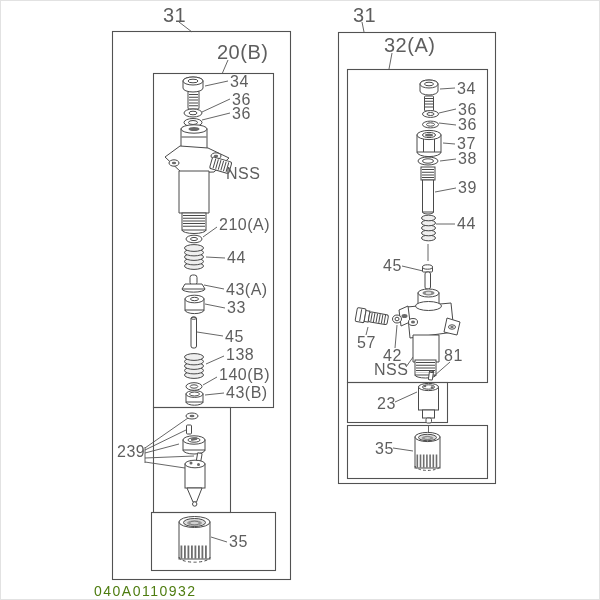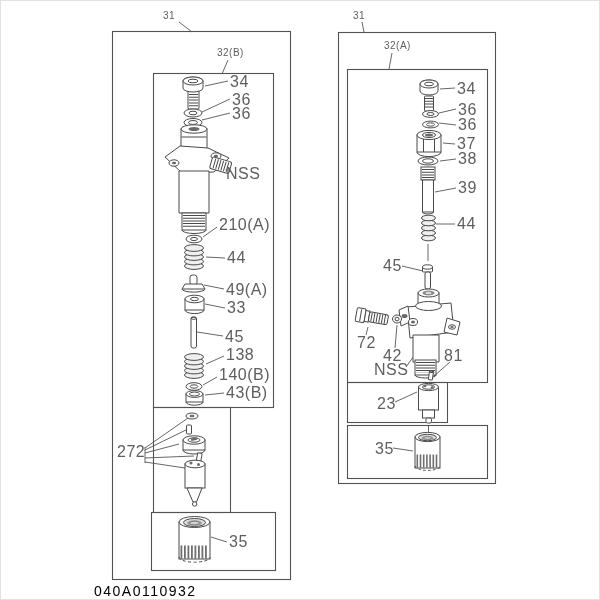--- a/index.html
+++ b/index.html
@@ -1,21 +1,21 @@
 <!DOCTYPE html>
 <html><head>
 <meta charset="utf-8">
 <style>
   html,body{margin:0;padding:0;background:#fff;}
   #stage{position:relative;width:600px;height:600px;background:#fff;border:1px solid #e2e2e2;box-sizing:border-box;overflow:hidden;
          font-family:"Liberation Sans",sans-serif;}
   #art{position:absolute;left:0;top:0;}
   .cl{position:absolute;font-size:16px;line-height:13px;color:#5e5e5e;letter-spacing:.5px;white-space:nowrap;}
-  .cl.big{font-size:10px;}
-  #figcode{position:absolute;left:93px;top:583px;font-size:14px;line-height:14px;color:#000000;letter-spacing:1.5px;}
+  .cl.big{font-size:20px;}
+  #figcode{position:absolute;left:93px;top:583px;font-size:14px;line-height:14px;color:#4d7c0f;letter-spacing:1.5px;}
   .fw{fill:#fff;stroke:#4a4a4a;stroke-width:1;}
   .fe{fill:#efefef;stroke:#4a4a4a;stroke-width:1;}
   .nf{fill:none;stroke:#4a4a4a;stroke-width:1;}
   .bx{fill:none;stroke:#525252;stroke-width:1.1;}
   .ld{stroke:#565656;stroke-width:.9;fill:none;}
   .dk{fill:#6a6a6a;stroke:none;}
 </style>
 </head>
 <body>
 
@@ -279,47 +279,47 @@
     <line x1="415.5" y1="460" x2="437.5" y2="460" stroke="#4a4a4a" stroke-width="13" stroke-dasharray="1.6 1.6" opacity=".8"></line>
     <path class="nf" d="M414,465 a12.5,4.4 0 0 0 25,0" stroke-width="3" stroke-dasharray="2.6 2.2"></path>
     <ellipse class="fw" cx="426.5" cy="436" rx="12.5" ry="4.6"></ellipse>
     <ellipse cx="426.5" cy="436.5" rx="9" ry="3.2" fill="#dedede" stroke="#4a4a4a"></ellipse>
     <ellipse cx="426.5" cy="437" rx="6" ry="2.2" fill="#9b9b9b" stroke="none"></ellipse>
     <ellipse cx="426.5" cy="437" rx="3.8" ry="1.4" fill="#d2d2d2" stroke="#5a5a5a" stroke-width=".6"></ellipse>
   </g>
 </svg>
 
   <span class="cl big" style="left:162px;top:8px">31</span>
-  <span class="cl big" style="left:216px;top:45px">32(B)</span>
+  <span class="cl big" style="left:216px;top:45px">20(B)</span>
   <span class="cl" style="left:229px;top:74px">34</span>
   <span class="cl" style="left:231px;top:92px">36</span>
   <span class="cl" style="left:231px;top:106px">36</span>
   <span class="cl" style="left:225px;top:166px">NSS</span>
   <span class="cl" style="left:218px;top:217px">210(A)</span>
   <span class="cl" style="left:226px;top:250px">44</span>
-  <span class="cl" style="left:225px;top:282px">49(A)</span>
+  <span class="cl" style="left:225px;top:282px">43(A)</span>
   <span class="cl" style="left:226px;top:300px">33</span>
   <span class="cl" style="left:224px;top:329px">45</span>
   <span class="cl" style="left:225px;top:347px">138</span>
   <span class="cl" style="left:218px;top:367px">140(B)</span>
   <span class="cl" style="left:225px;top:385px">43(B)</span>
-  <span class="cl" style="left:116px;top:444px">272</span>
+  <span class="cl" style="left:116px;top:444px">239</span>
   <span class="cl" style="left:228px;top:534px">35</span>
 
   <span class="cl big" style="left:352px;top:8px">31</span>
   <span class="cl big" style="left:383px;top:38px">32(A)</span>
   <span class="cl" style="left:456px;top:81px">34</span>
   <span class="cl" style="left:457px;top:102px">36</span>
   <span class="cl" style="left:457px;top:117px">36</span>
   <span class="cl" style="left:456px;top:136px">37</span>
   <span class="cl" style="left:457px;top:151px">38</span>
   <span class="cl" style="left:457px;top:180px">39</span>
   <span class="cl" style="left:456px;top:216px">44</span>
   <span class="cl" style="left:382px;top:258px">45</span>
-  <span class="cl" style="left:356px;top:335px">72</span>
+  <span class="cl" style="left:356px;top:335px">57</span>
   <span class="cl" style="left:382px;top:348px">42</span>
   <span class="cl" style="left:373px;top:362px">NSS</span>
   <span class="cl" style="left:443px;top:348px">81</span>
   <span class="cl" style="left:376px;top:396px">23</span>
   <span class="cl" style="left:374px;top:441px">35</span>
 
   <span id="figcode">040A0110932</span>
 </div>
 
 </body></html>

